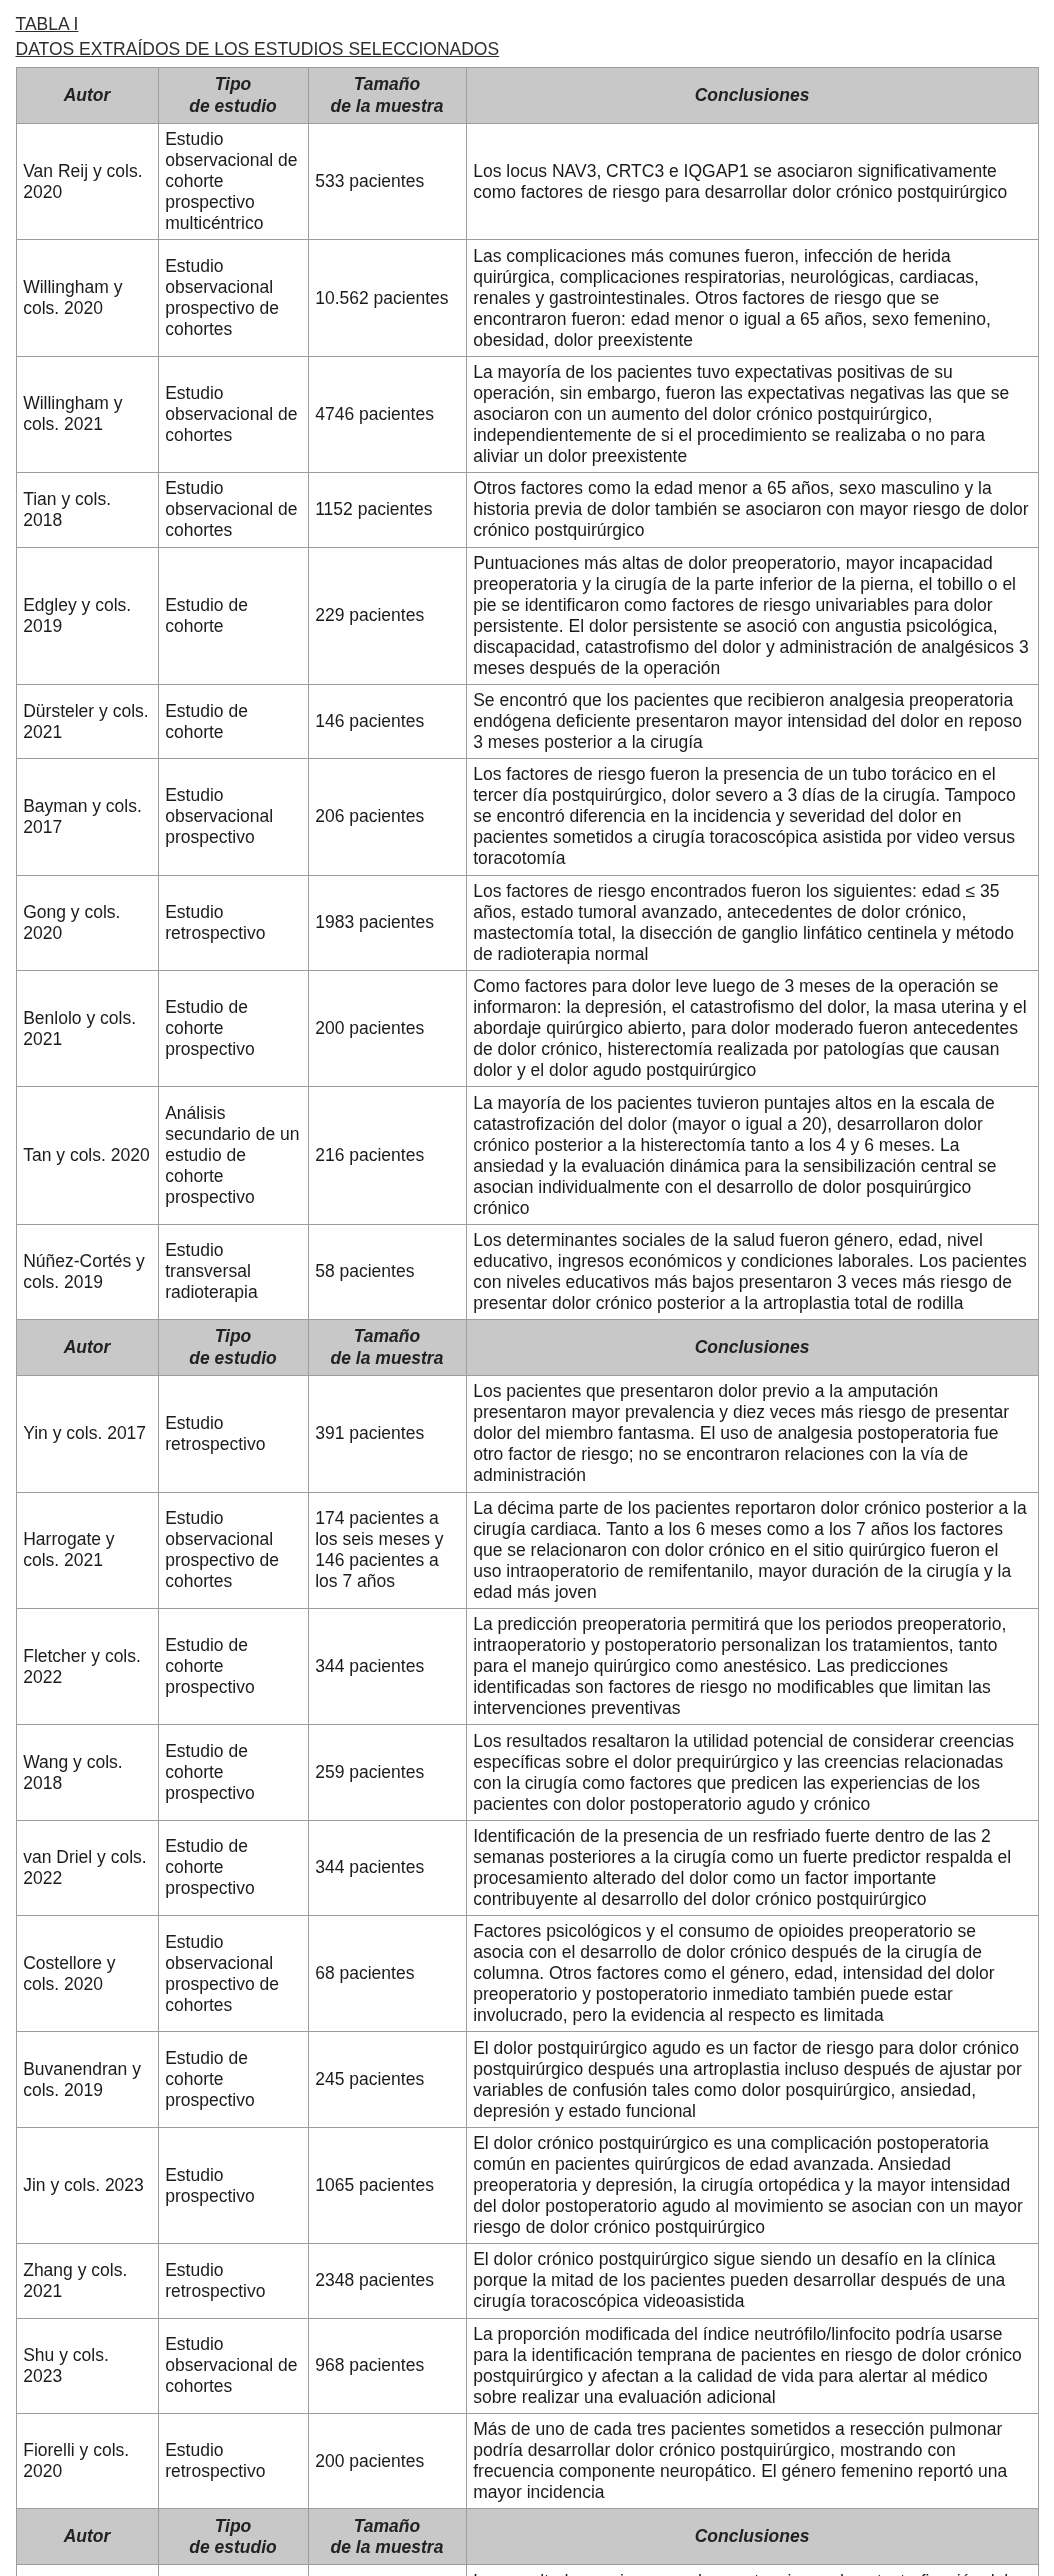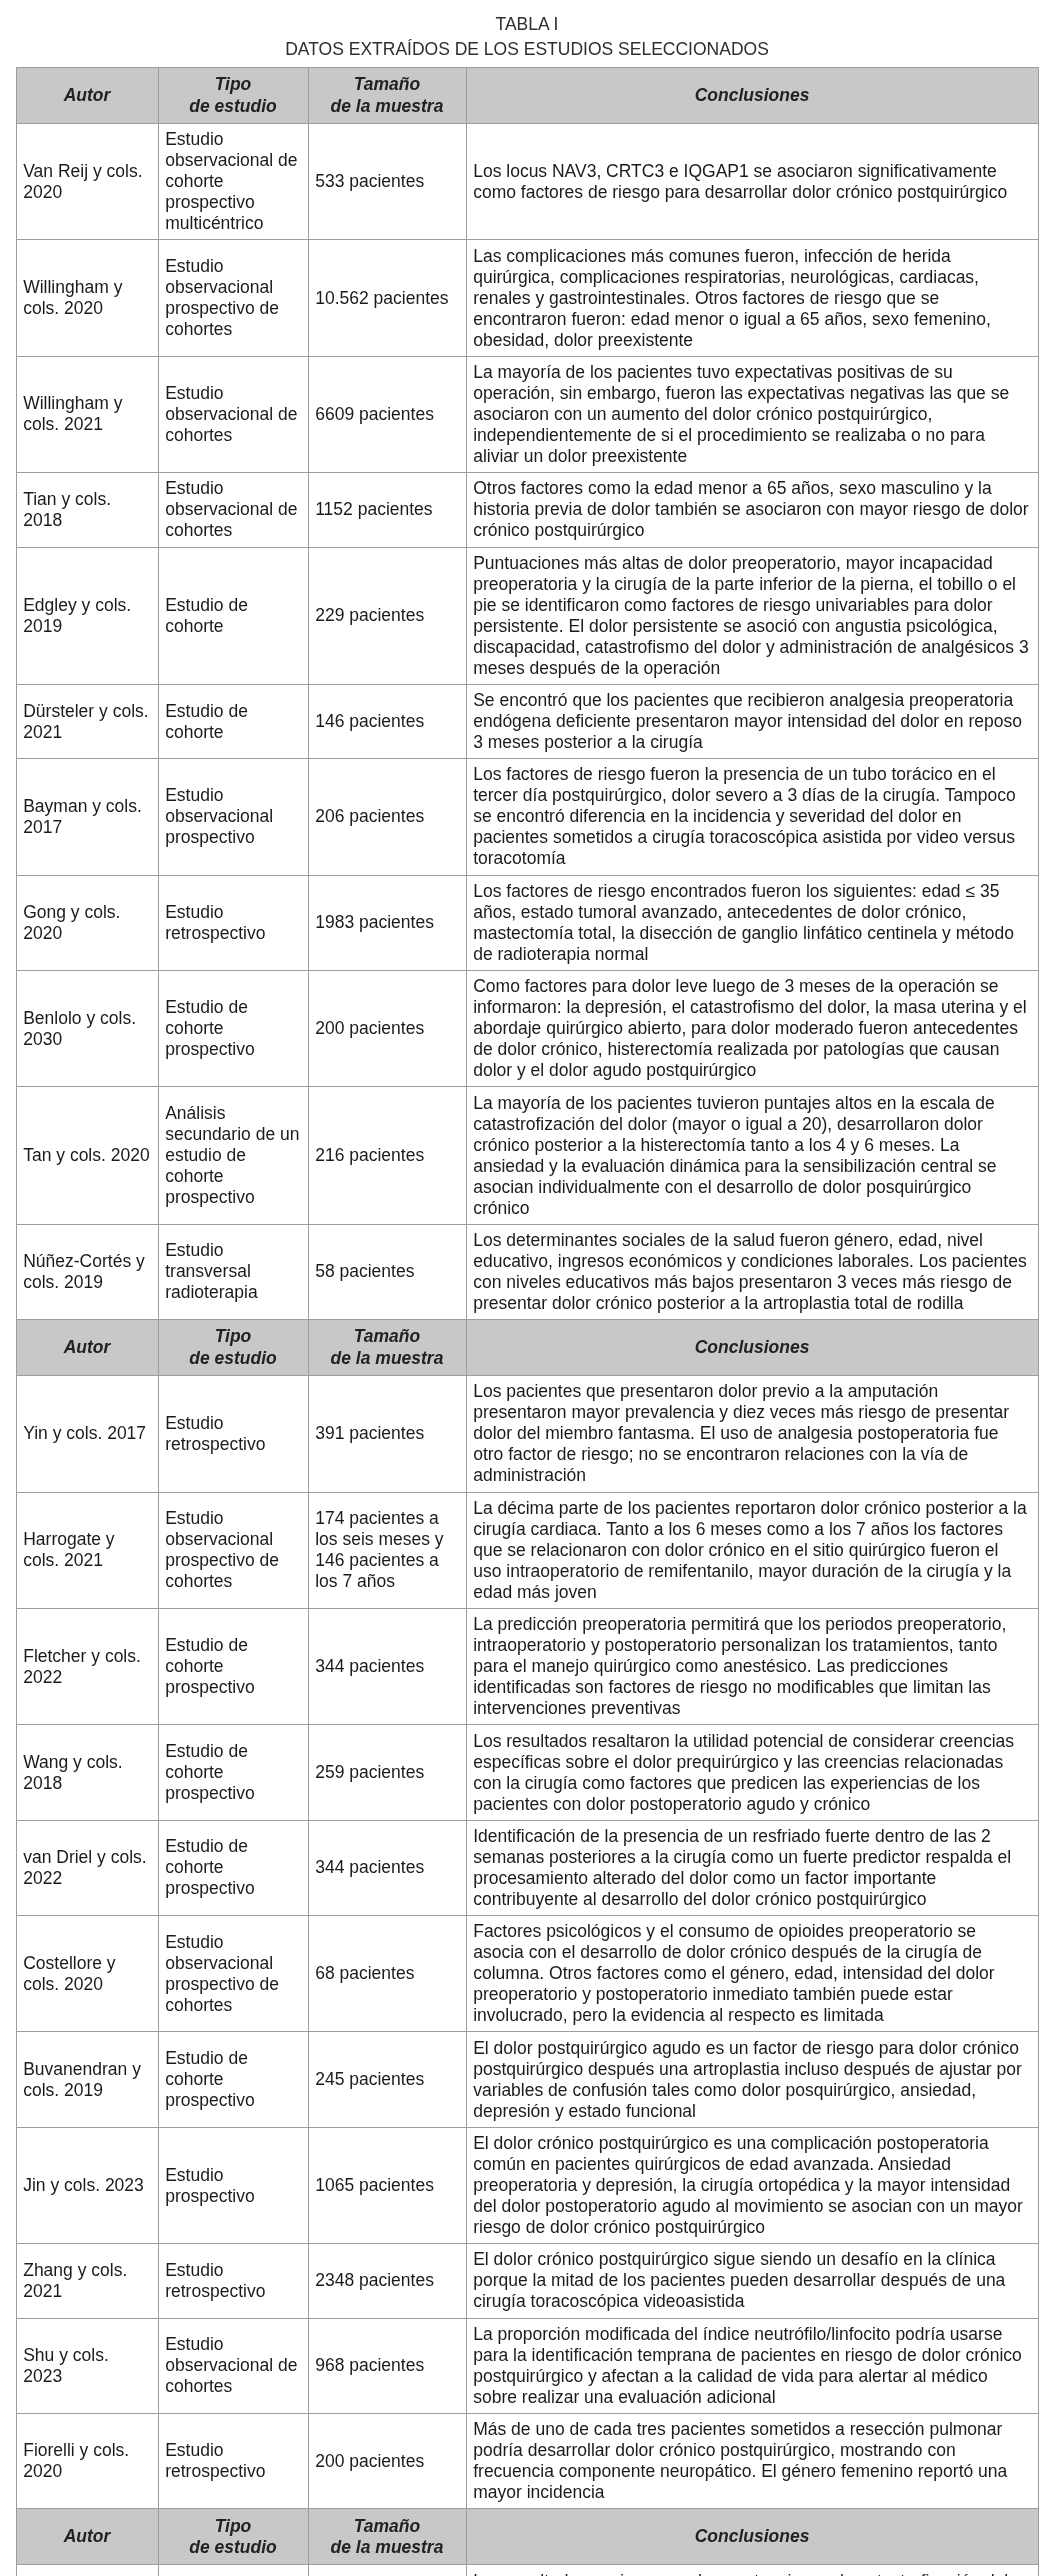--- a/index.html
+++ b/index.html
@@ -6,24 +6,25 @@
   html, body {
     background: #ffffff;
     font-family: "Liberation Sans", "DejaVu Sans", sans-serif;
     color: #1b1b1b;
   }
   body { width: 1054px; min-height: 3228px; }
   .page { padding: 13.4px 15.5px 12.4px 15.5px; }
 
   .caption-label,
   .caption-title {
-    text-align: center;
+    text-align: left;
     font-size: 17.5px;
     line-height: 1.3;
     color: #2e2e2e;
+    text-decoration: underline;
   }
   .caption-label { margin-bottom: 2.1px; }
   .caption-title { margin-bottom: 6px; }
 
   table.studies {
     width: 100%;
     border-collapse: collapse;
     table-layout: fixed;
   }
   table.studies th,
@@ -87,21 +88,21 @@
   <tr class="data-row">
     <td class="c-autor">Willingham y cols. 2020</td>
     <td class="c-tipo">Estudio observacional prospectivo de cohortes</td>
     <td class="c-tamano">10.562 pacientes</td>
     <td class="c-conclusiones">Las complicaciones más comunes fueron, infección de herida quirúrgica, complicaciones respiratorias, neurológicas, cardiacas, renales y gastrointestinales. Otros factores de riesgo que se encontraron fueron: edad menor o igual a 65 años, sexo femenino, obesidad, dolor preexistente</td>
   </tr>
 
   <tr class="data-row">
     <td class="c-autor">Willingham y cols. 2021</td>
     <td class="c-tipo">Estudio observacional de cohortes</td>
-    <td class="c-tamano">6609 pacientes</td>
+    <td class="c-tamano">4746 pacientes</td>
     <td class="c-conclusiones">La mayoría de los pacientes tuvo expectativas positivas de su operación, sin embargo, fueron las expectativas negativas las que se asociaron con un aumento del dolor crónico postquirúrgico, independientemente de si el procedimiento se realizaba o no para aliviar un dolor preexistente</td>
   </tr>
 
   <tr class="data-row">
     <td class="c-autor">Tian y cols. 2018</td>
     <td class="c-tipo">Estudio observacional de cohortes</td>
     <td class="c-tamano">1152 pacientes</td>
     <td class="c-conclusiones">Otros factores como la edad menor a 65 años, sexo masculino y la historia previa de dolor también se asociaron con mayor riesgo de dolor crónico postquirúrgico</td>
   </tr>
 
@@ -127,21 +128,21 @@
   </tr>
 
   <tr class="data-row">
     <td class="c-autor">Gong y cols. 2020</td>
     <td class="c-tipo">Estudio retrospectivo</td>
     <td class="c-tamano">1983 pacientes</td>
     <td class="c-conclusiones">Los factores de riesgo encontrados fueron los siguientes: edad ≤ 35 años, estado tumoral avanzado, antecedentes de dolor crónico, mastectomía total, la disección de ganglio linfático centinela y método de radioterapia normal</td>
   </tr>
 
   <tr class="data-row">
-    <td class="c-autor">Benlolo y cols. 2030</td>
+    <td class="c-autor">Benlolo y cols. 2021</td>
     <td class="c-tipo">Estudio de cohorte prospectivo</td>
     <td class="c-tamano">200 pacientes</td>
     <td class="c-conclusiones">Como factores para dolor leve luego de 3 meses de la operación se informaron: la depresión, el catastrofismo del dolor, la masa uterina y el abordaje quirúrgico abierto, para dolor moderado fueron antecedentes de dolor crónico, histerectomía realizada por patologías que causan dolor y el dolor agudo postquirúrgico</td>
   </tr>
 
   <tr class="data-row">
     <td class="c-autor">Tan y cols. 2020</td>
     <td class="c-tipo">Análisis secundario de un estudio de cohorte prospectivo</td>
     <td class="c-tamano">216 pacientes</td>
     <td class="c-conclusiones">La mayoría de los pacientes tuvieron puntajes altos en la escala de catastrofización del dolor (mayor o igual a 20), desarrollaron dolor crónico posterior a la histerectomía tanto a los 4 y 6 meses. La ansiedad y la evaluación dinámica para la sensibilización central se asocian individualmente con el desarrollo de dolor posquirúrgico crónico</td>

